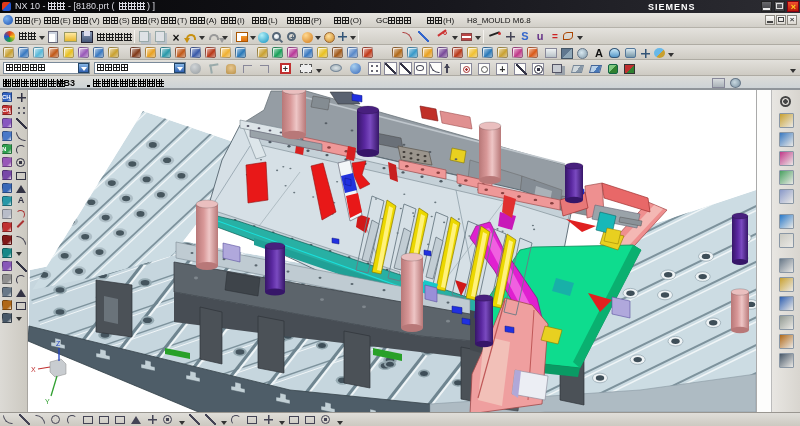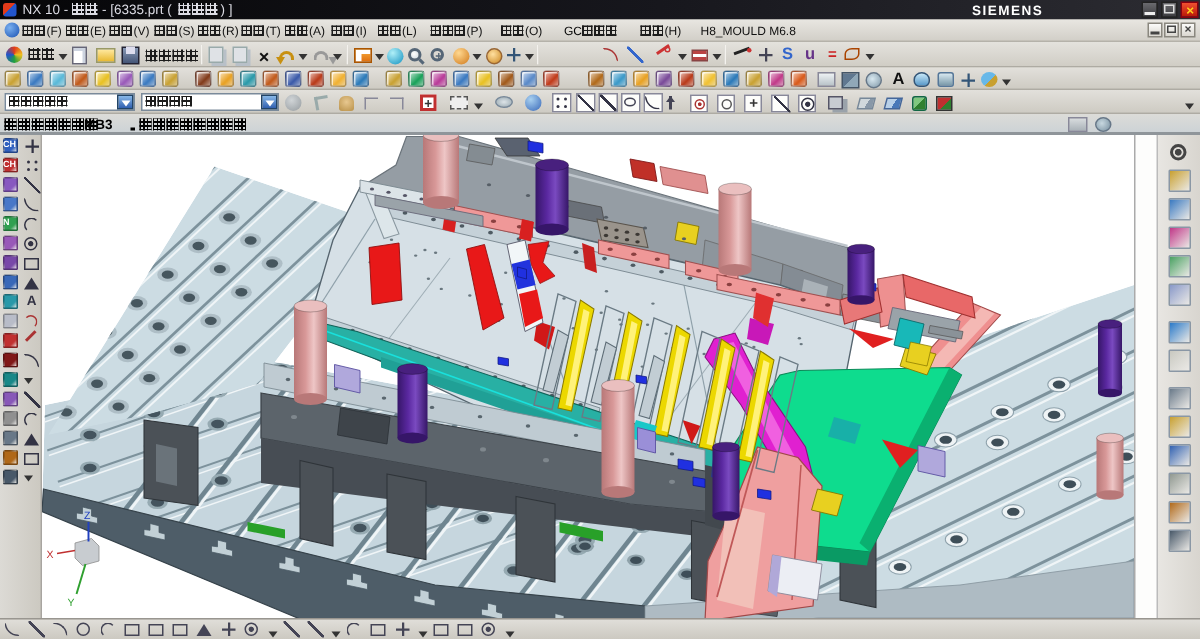--- a/index.html
+++ b/index.html
@@ -8,21 +8,21 @@
  background-image:repeating-linear-gradient(0deg,#1c1c1c 0 1px,rgba(0,0,0,0) 1px 3px),repeating-linear-gradient(90deg,#1c1c1c 0 1px,rgba(0,0,0,0) 1px 3px)}
 #root i.cw{background-image:repeating-linear-gradient(0deg,#dcdce4 0 1px,rgba(0,0,0,0) 1px 3px),repeating-linear-gradient(90deg,#dcdce4 0 1px,rgba(0,0,0,0) 1px 3px)}
 #root i.cb{background-image:repeating-linear-gradient(0deg,#000 0 1px,rgba(0,0,0,0) 1px 2.5px),repeating-linear-gradient(90deg,#000 0 1px,rgba(0,0,0,0) 1px 2.5px)}
 .row{position:absolute;left:0;width:800px}
 </style></head><body>
 <div id="root">
 <div class="row" style="top:0;height:13px;background:linear-gradient(90deg,#060608,#17171d 55%,#2c2c32)">
       <b style="left:2px;top:2px;width:9px;height:9px;background:linear-gradient(135deg,#e03a1a 45%,#2255cc 45%);border-radius:2px"></b>
       <span style="position:absolute;left:15px;top:2px;font:9px/1.1 'Liberation Sans',sans-serif;color:#dcdce4;white-space:nowrap;">NX 10 -</span>
       <span style="position:absolute;left:48px;top:2px"><i class="cw" style="width:8px;height:8px"></i><i class="cw" style="width:8px;height:8px"></i></span>
-      <span style="position:absolute;left:68px;top:2px;font:9px/1.1 'Liberation Sans',sans-serif;color:#dcdce4;white-space:nowrap;">- [6335.prt (</span>
+      <span style="position:absolute;left:68px;top:2px;font:9px/1.1 'Liberation Sans',sans-serif;color:#dcdce4;white-space:nowrap;">- [8180.prt (</span>
       <span style="position:absolute;left:119px;top:2px"><i class="cw" style="width:8px;height:8px"></i><i class="cw" style="width:8px;height:8px"></i><i class="cw" style="width:8px;height:8px"></i></span>
       <span style="position:absolute;left:147px;top:2px;font:9px/1.1 'Liberation Sans',sans-serif;color:#dcdce4;white-space:nowrap;">) ]</span>
       <span style="position:absolute;left:648px;top:3px;font:9px/1.1 'Liberation Sans',sans-serif;color:#fff;white-space:nowrap;font-weight:bold;letter-spacing:1px">SIEMENS</span>
       <b style="left:761px;top:1px;width:11px;height:11px;background:linear-gradient(#6a6a6e,#3c3c40);border:1px solid #222"></b>
       <b style="left:763px;top:8px;width:7px;height:2px;background:#eee"></b>
       <b style="left:774px;top:1px;width:11px;height:11px;background:linear-gradient(#6a6a6e,#3c3c40);border:1px solid #222"></b>
       <b style="left:776px;top:3px;width:7px;height:6px;border:1.5px solid #ddd"></b>
       <b style="left:787px;top:1px;width:12px;height:11px;background:linear-gradient(#f05030,#b81808);border:1px solid #801"></b>
       <span style="position:absolute;left:788px;top:3px;width:11px;font:bold 9px/1 'Liberation Sans',sans-serif;color:#ffd020;text-align:center">×</span>
     </div>

